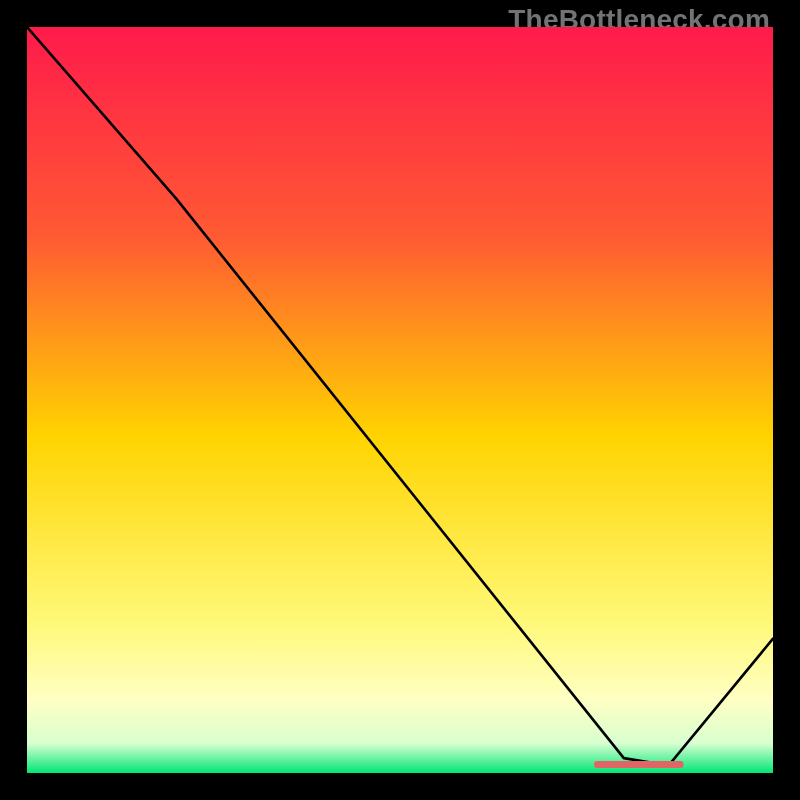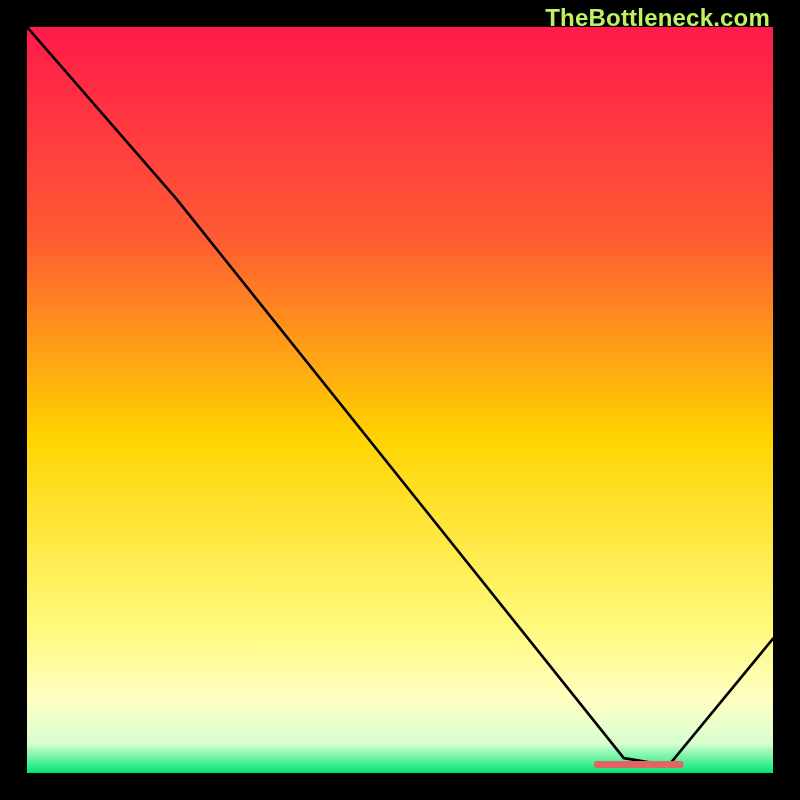--- a/index.html
+++ b/index.html
@@ -23,22 +23,22 @@
     position: absolute;
     left: 0;
     top: 0;
     width: 746px;
     height: 746px;
   }
   .watermark {
     position: absolute;
     top: 4px;
     right: 30px;
-    color: #bef264;
-    font-size: 24px;
+    color: #737373;
+    font-size: 28px;
     font-weight: 600;
     letter-spacing: 0.2px;
   }
 </style>
 </head>
 <body>
 
 <div class="watermark">TheBottleneck.com</div>
 
 <div class="frame">

